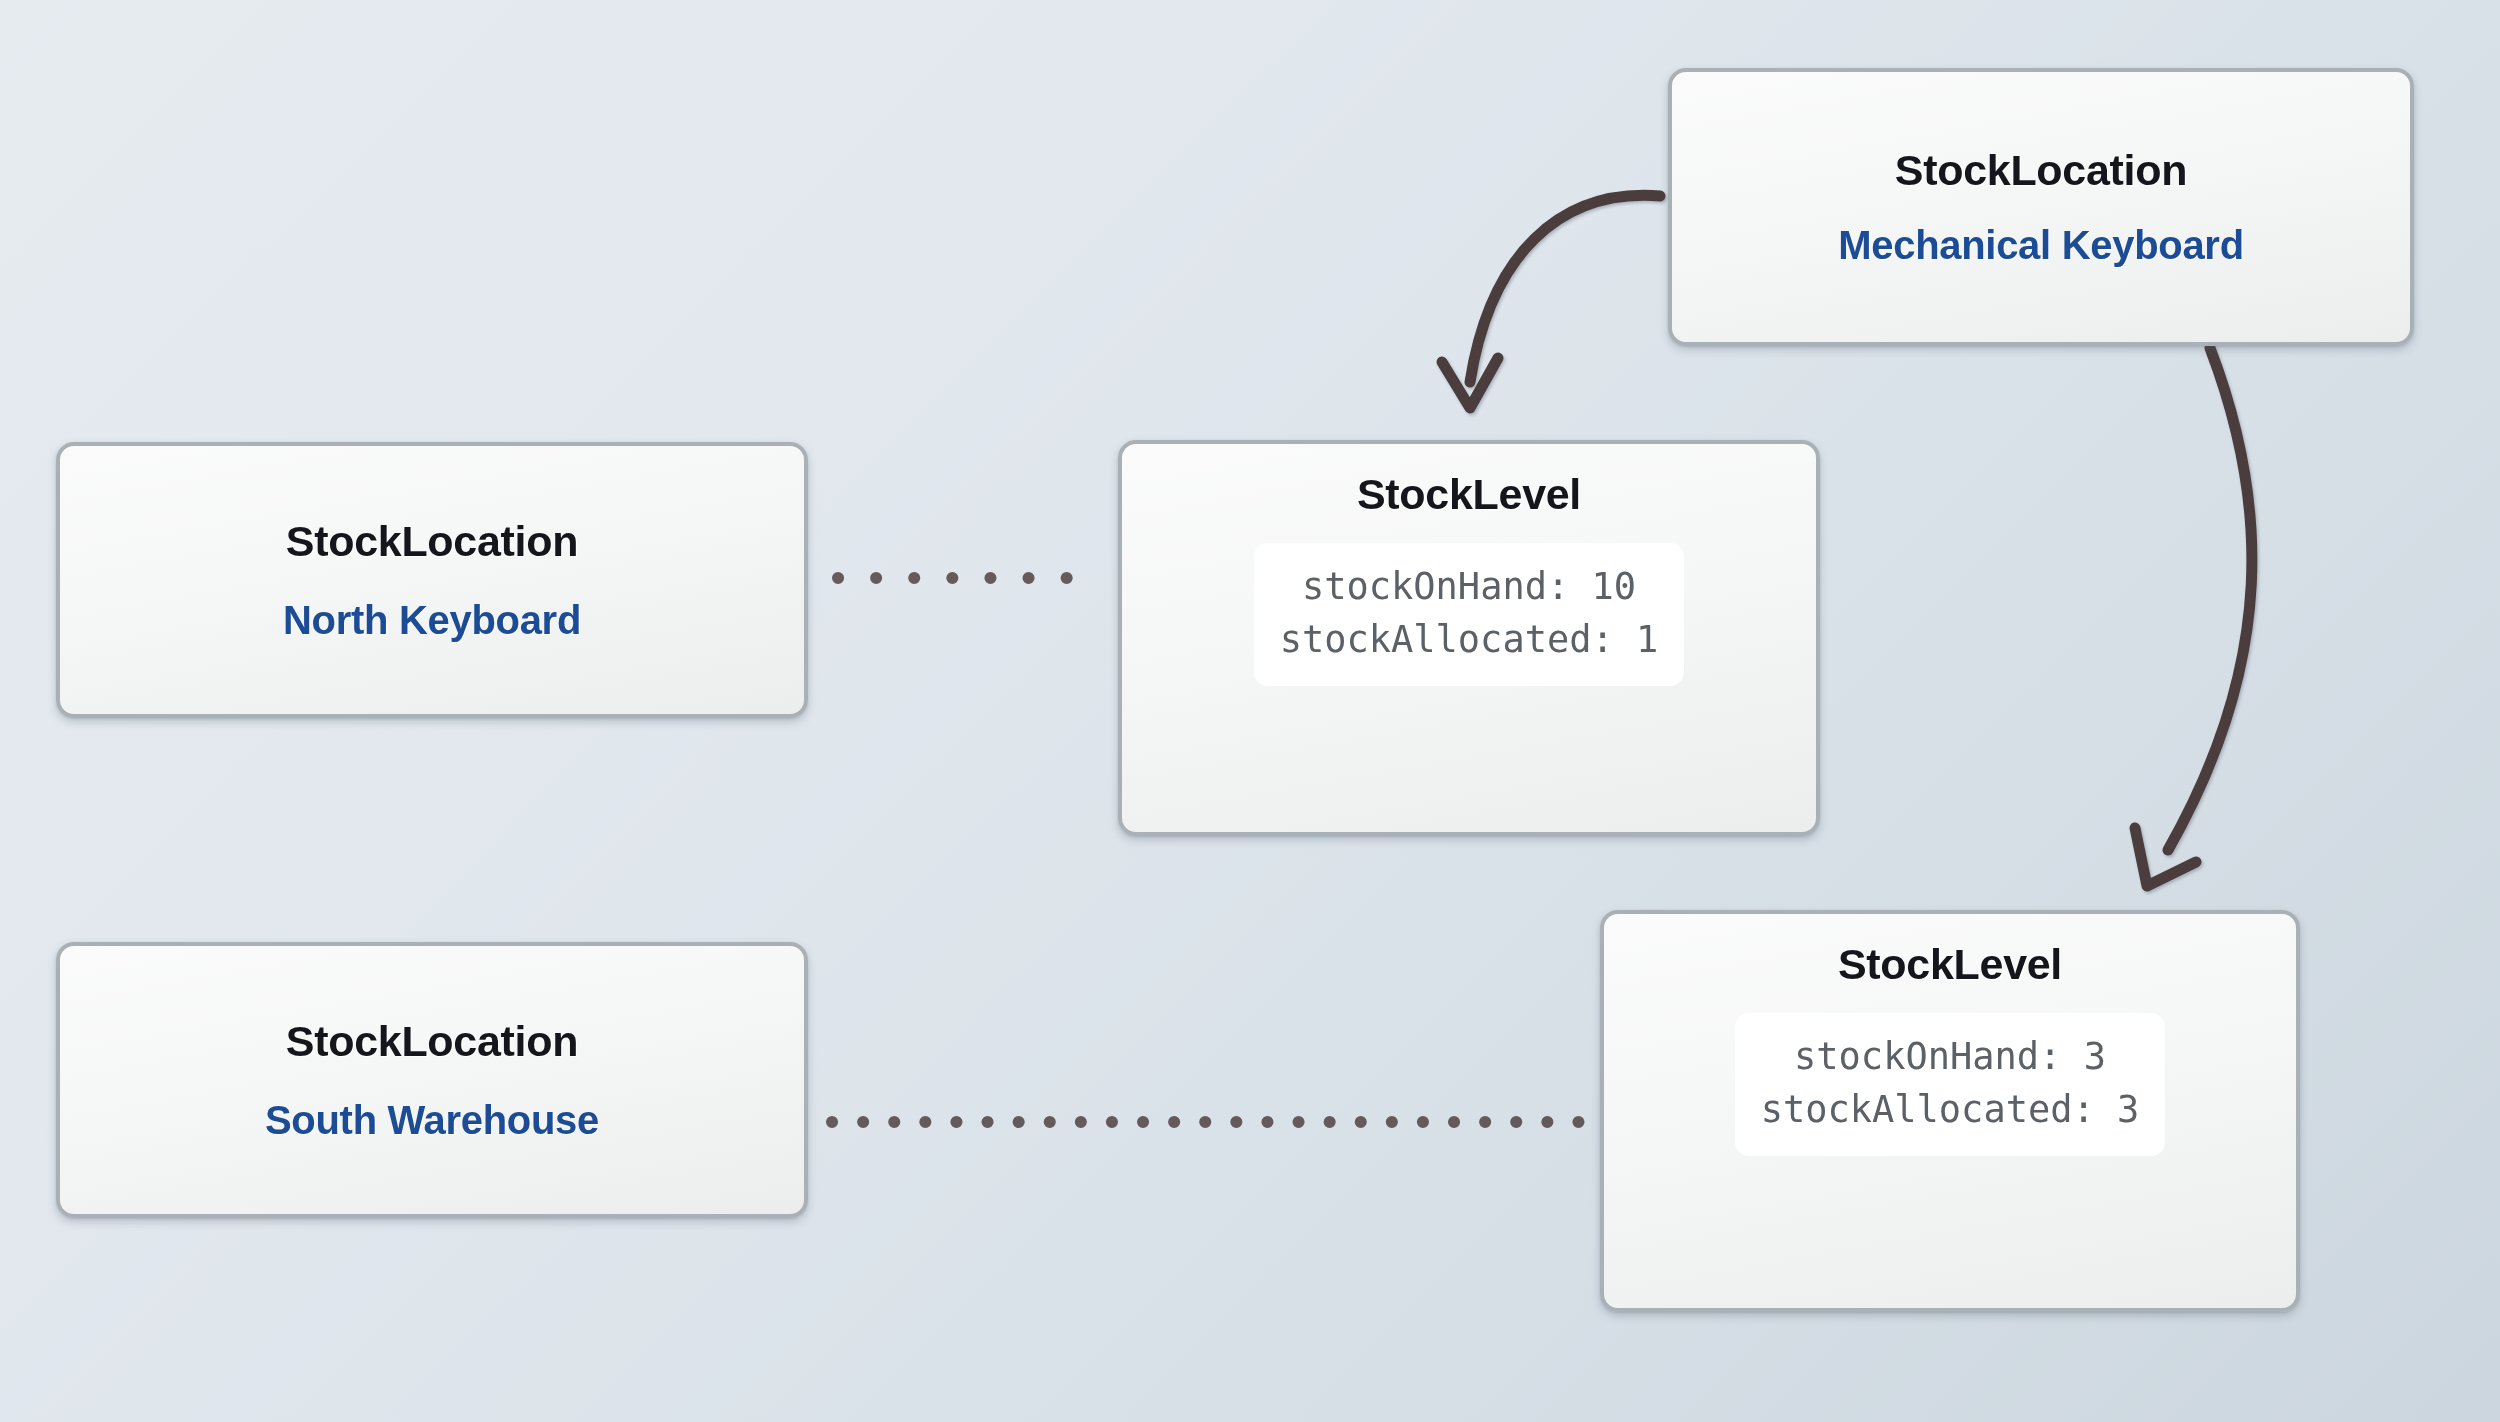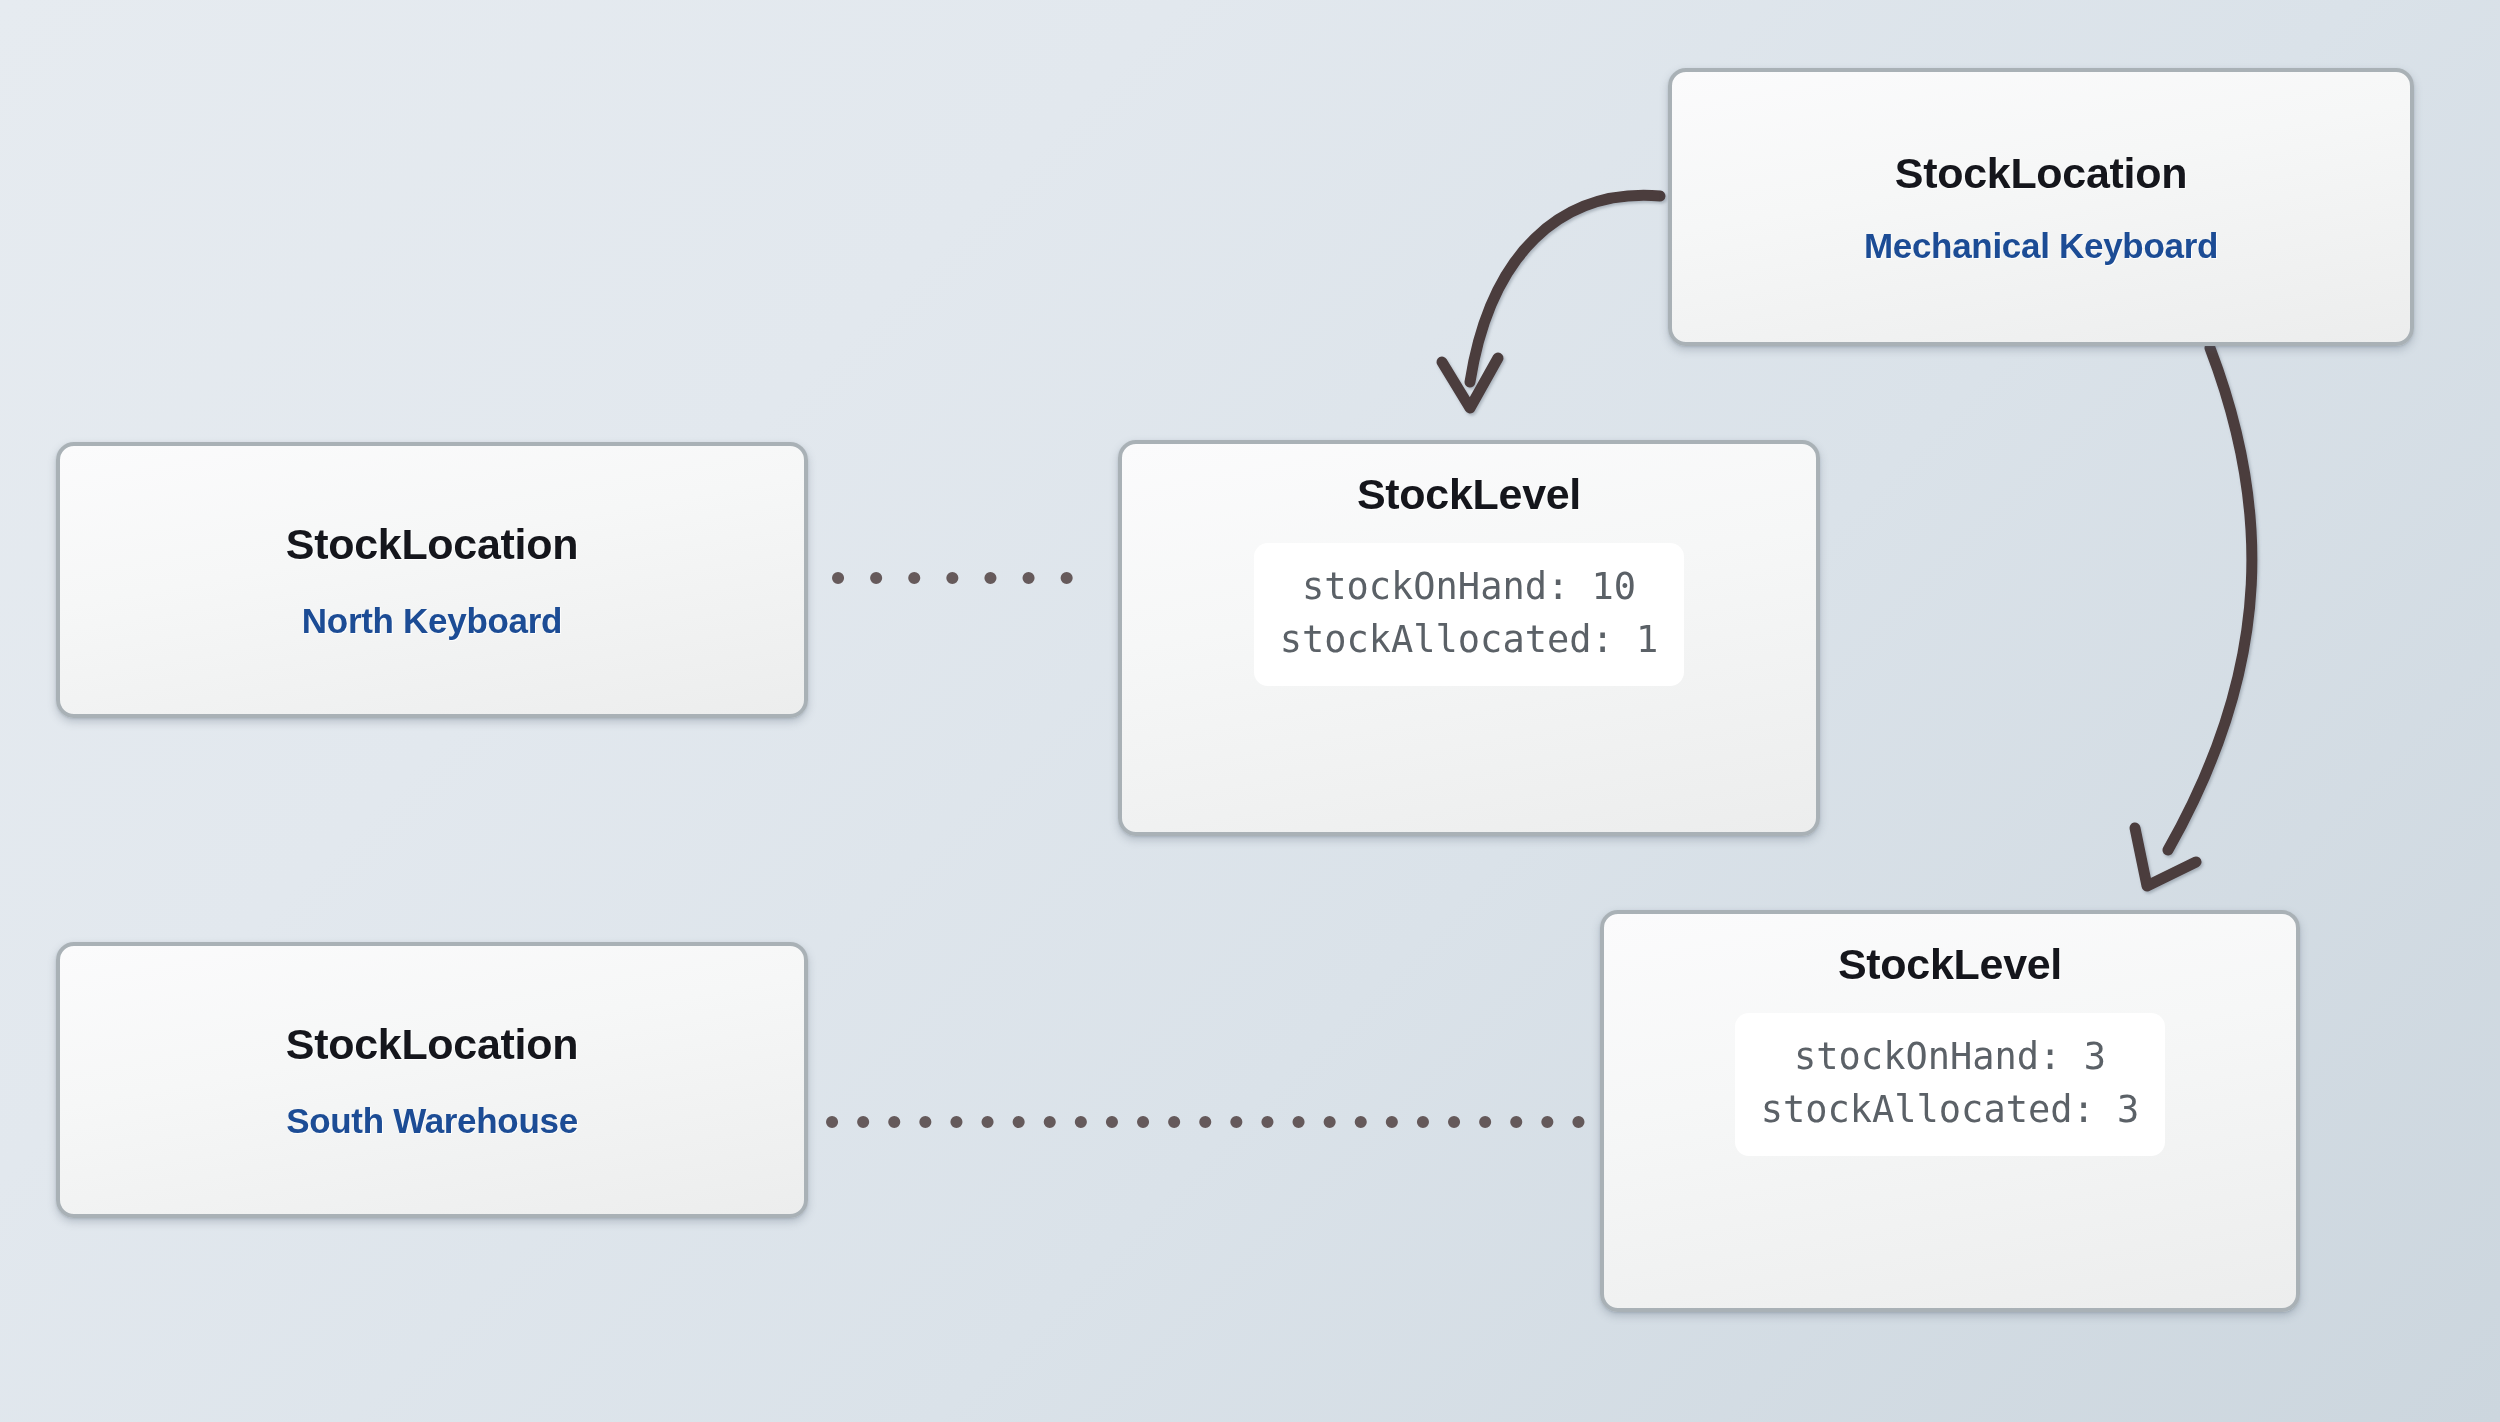--- a/index.html
+++ b/index.html
@@ -49,21 +49,21 @@
   .node-title {
     font-size: 43px;
     font-weight: bold;
     color: #15161c;
     letter-spacing: -0.3px;
     text-shadow: 1px 1px 0 rgba(255,255,255,0.9);
     white-space: nowrap;
   }
 
   .node-sub {
-    font-size: 35px;
+    font-size: 40px;
     font-weight: bold;
     color: #1c4c95;
     letter-spacing: -0.3px;
     text-shadow: 1px 1px 0 rgba(255,255,255,0.85);
     white-space: nowrap;
   }
 
   
   .location-node {
     justify-content: center;

